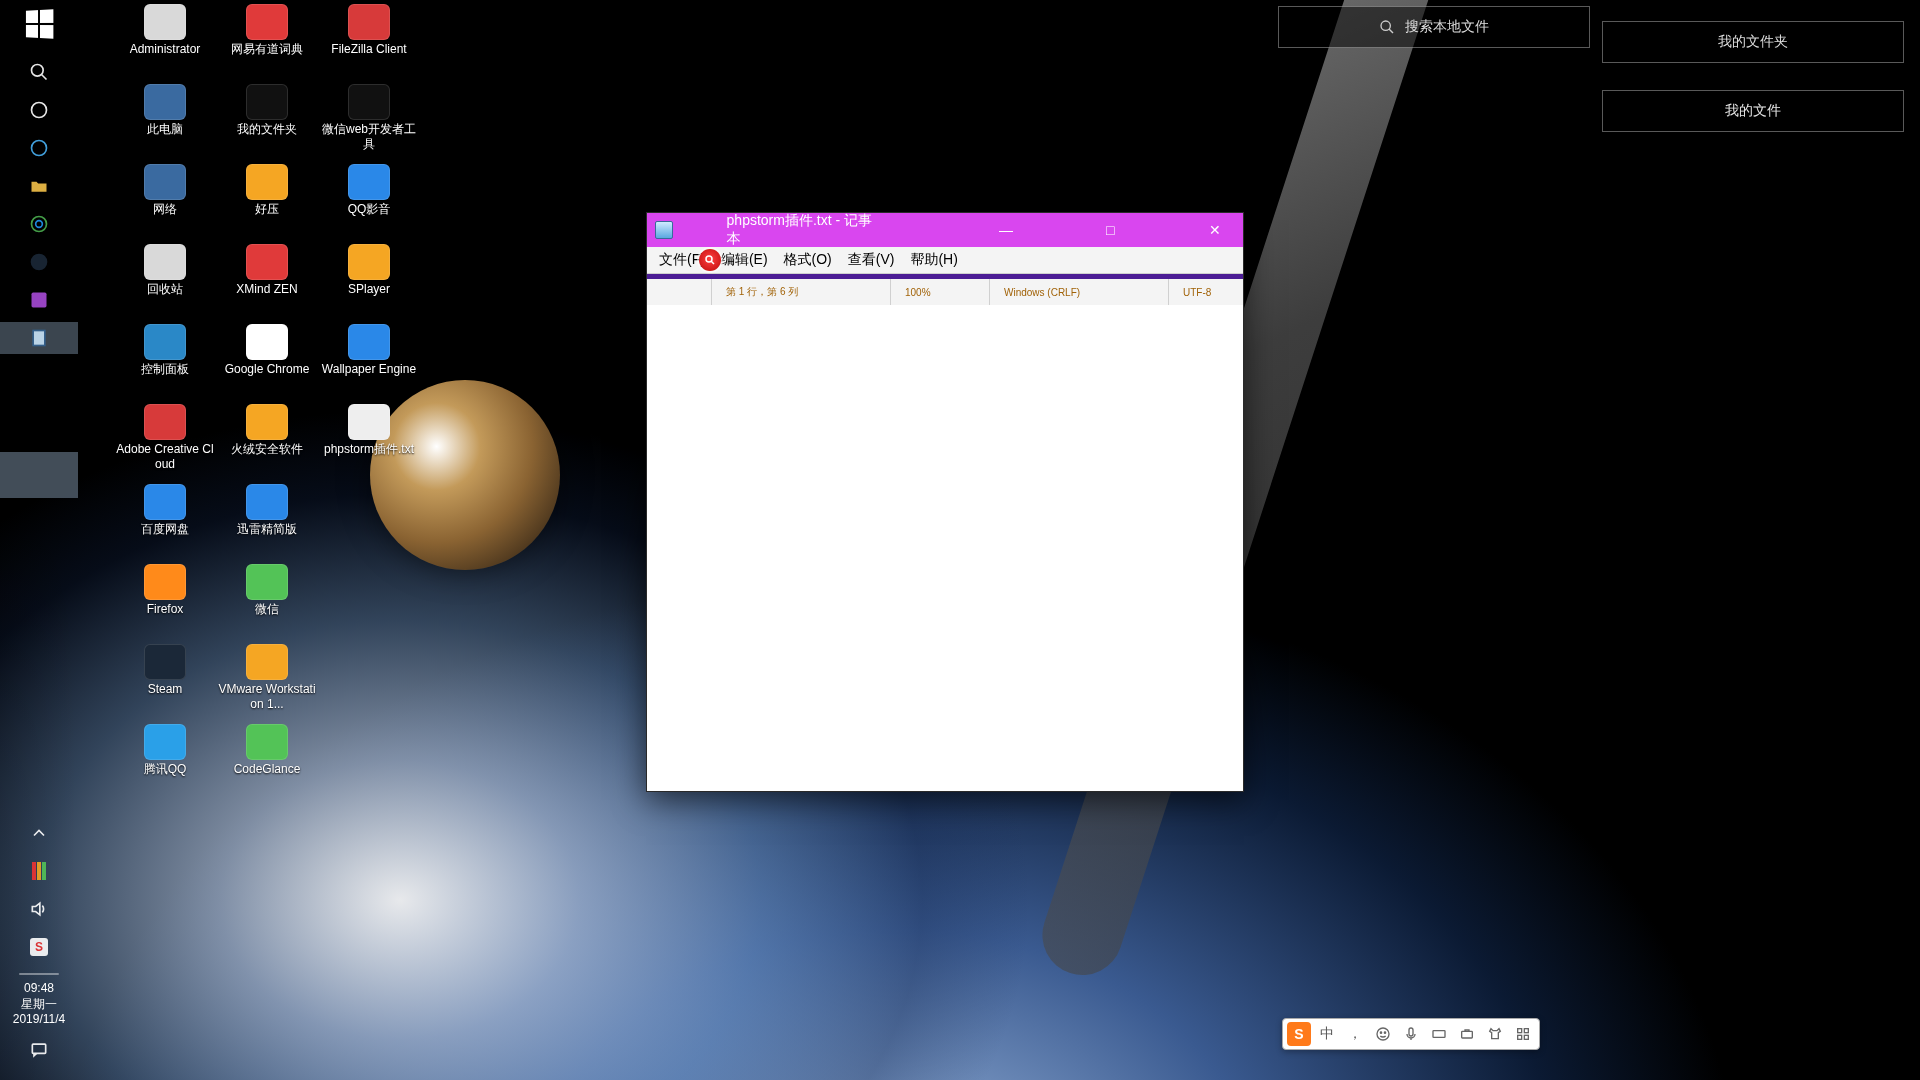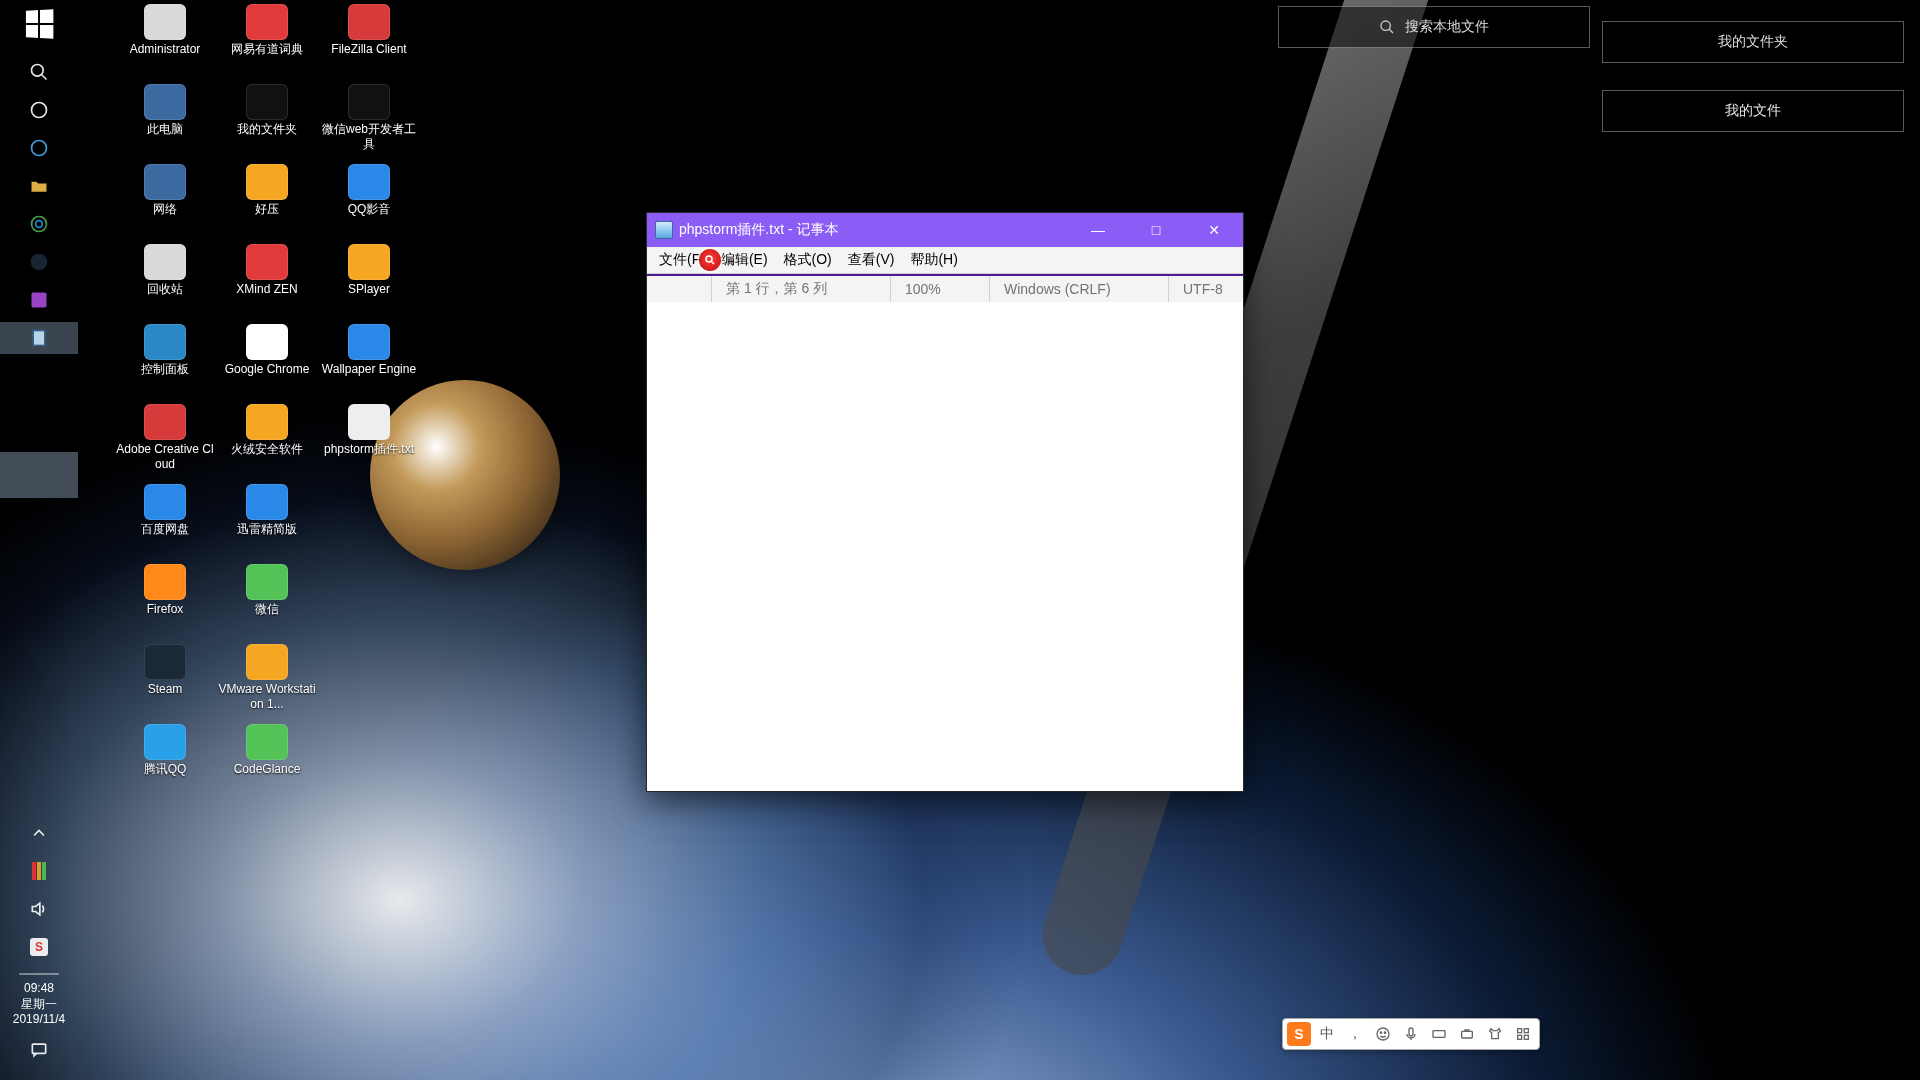--- a/index.html
+++ b/index.html
@@ -128,25 +128,26 @@
     left: 646px; top: 212px;
     width: 596px; height: 578px;
     background: #fff;
     border: 1px solid #2a2a2a;
     box-shadow: 0 8px 30px rgba(0,0,0,0.6);
     display: flex; flex-direction: column;
     z-index: 40;
   }
   .np-titlebar {
     height: 34px;
-    background: #8b5cf6;
+    background: #d946ef;
     color: #fff;
     display: flex; align-items: center;
     font-size: 14px;
     padding-left: 8px;
+    gap: 48px;
   }
   .np-titlebar .np-icon {
     width: 16px; height: 16px;
     background: linear-gradient(#cfeaff, #5aa8e0);
     border: 1px solid #3a6a9a; border-radius: 2px;
     margin-right: 6px;
   }
   .np-titlebar .spacer { flex: 1; }
   .np-titlebar .winbtn {
     width: 58px; height: 100%;
@@ -208,23 +209,23 @@
     width: 0; height: 0;
     border-left: 5px solid transparent;
     border-right: 5px solid transparent;
   }
   .np-scrollbar::before { top: 6px; border-bottom: 6px solid #888; }
   .np-scrollbar::after  { bottom: 6px; border-top: 6px solid #888; }
 
   .np-status {
     height: 26px;
     background: #f4f4f4;
-    border-top: 2px solid #4c1d95;
+    border-top: 5px solid #4c1d95;
     display: flex; align-items: center;
-    font-size: 14px; color: #737373;
+    font-size: 10px; color: #a16207;
   }
   .np-status .cell { border-left: 1px solid #d0d0d0; height: 100%; display:flex; align-items:center; padding: 0 14px; }
   .np-status .cell:first-child { border-left: none; }
   .np-status .pad { flex: 0 0 64px; }
 
   
   .ime {
     position: absolute;
     right: 380px; bottom: 30px;
     z-index: 35;

